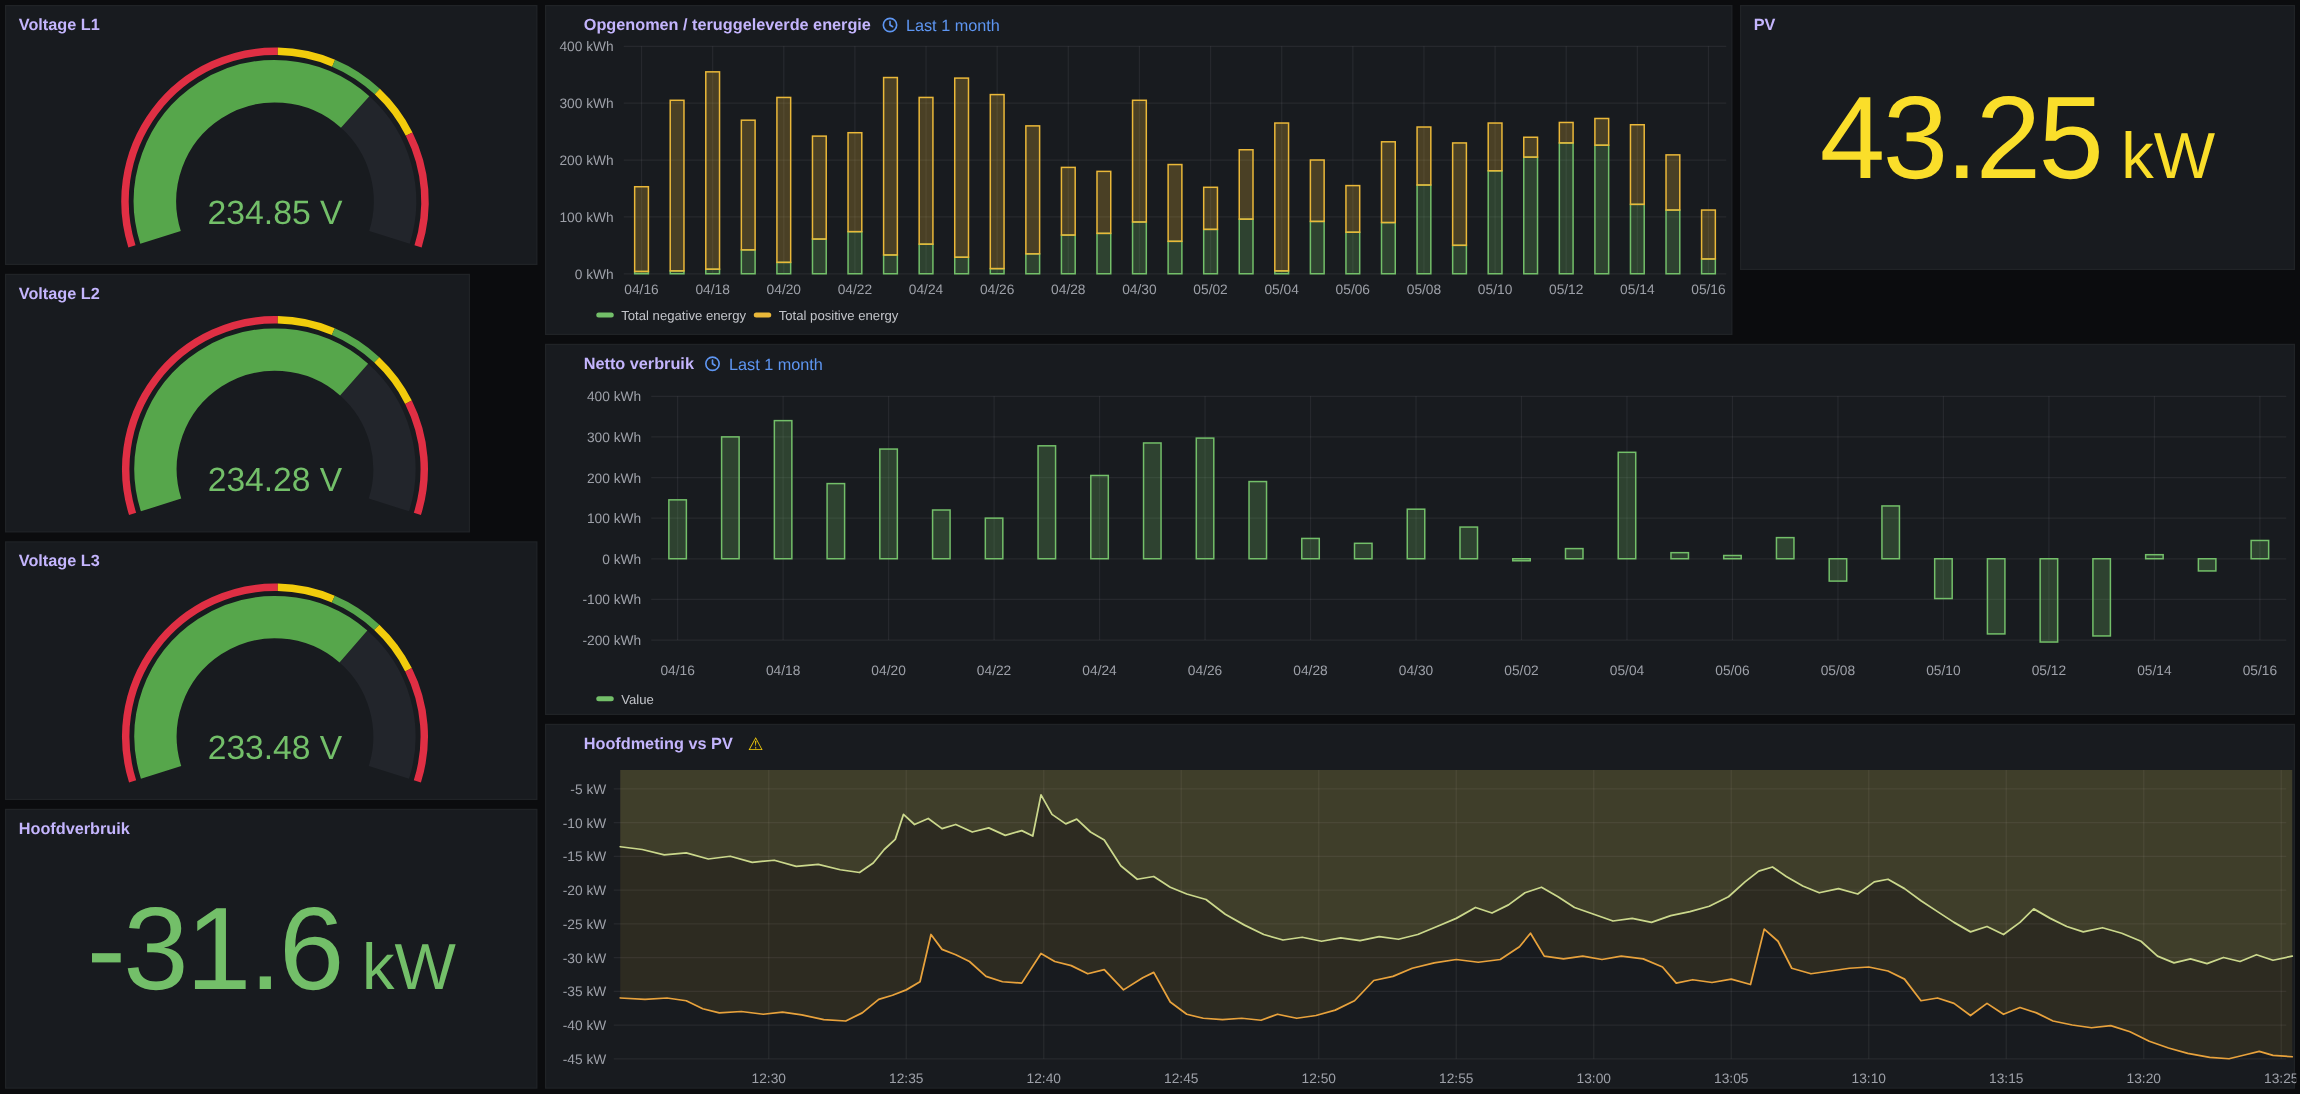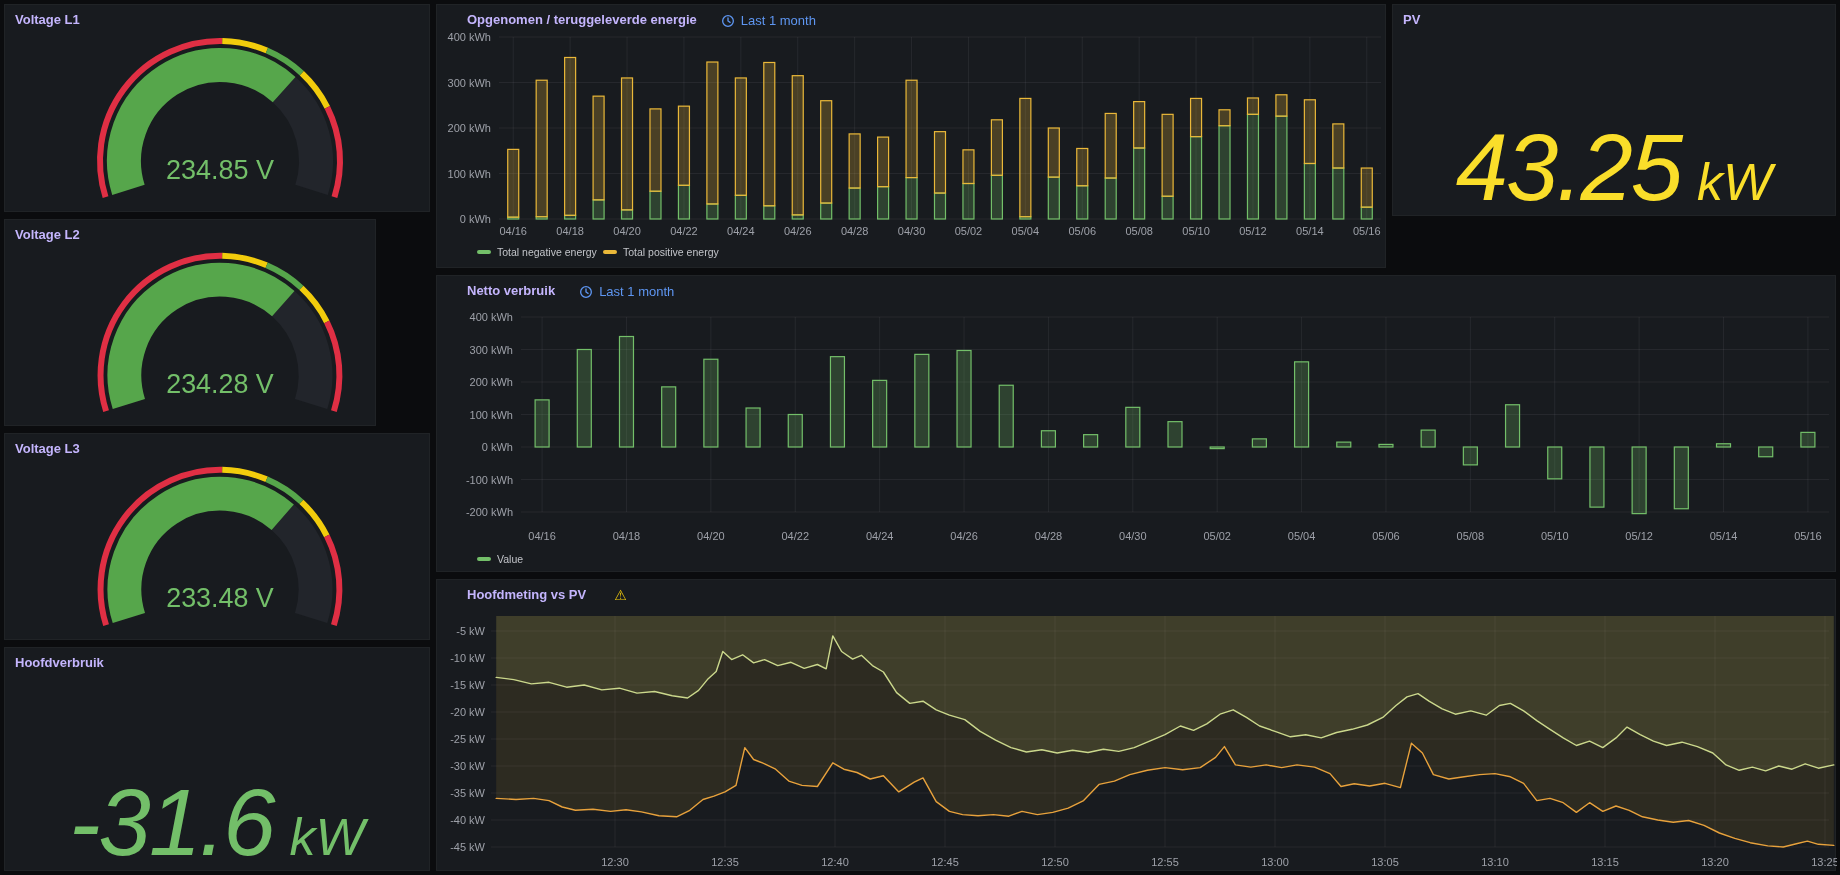--- a/index.html
+++ b/index.html
@@ -1,23 +1,23 @@
 <!DOCTYPE html>
 <html><head>
 <meta charset="utf-8">
 <style>
   html,body{margin:0;padding:0;background:#0B0C0E;width:1840px;height:875px;overflow:hidden;
     font-family:"Liberation Sans",sans-serif;-webkit-font-smoothing:antialiased;}
   .panel{position:absolute;background:#181B1F;border:1px solid rgba(255,255,255,0.035);box-sizing:border-box;}
   .ptitle{margin:0;font-size:13px;font-weight:600;color:#c4b5fd;white-space:nowrap;line-height:16px;}
   .lefttitle{position:absolute;top:7px;left:10px;}
-  .charthead{position:absolute;top:7px;left:30px;display:flex;align-items:center;gap:24px;z-index:2;}
-  .badge{display:flex;align-items:flex-end;gap:6px;color:#5E96F2;font-size:13px;cursor:pointer;}
+  .charthead{position:absolute;top:7px;left:30px;display:flex;align-items:center;gap:8px;z-index:2;}
+  .badge{display:flex;align-items:flex-start;gap:6px;color:#5E96F2;font-size:13px;cursor:pointer;}
   .warn{color:#F2CC0C;font-size:14px;line-height:14px;margin-left:4px;}
-  .statwrap{position:absolute;inset:0;display:flex;align-items:flex-end;justify-content:center;font-style:italic;}
+  .statwrap{position:absolute;inset:0;display:flex;align-items:center;justify-content:center;}
   .statrow{display:flex;align-items:baseline;gap:16px;}
   .statval{font-size:94px;font-weight:500;line-height:1;letter-spacing:-2px;}
   .statunit{font-size:52px;font-weight:500;line-height:1;}
   .green{color:#73BF69}.yellow{color:#FADE2A}
   svg.chart{position:absolute;left:0;top:0;display:block;}
   text.ax{fill:#9DA0A8;font-size:11px;font-family:"Liberation Sans",sans-serif;}
   text.lg{fill:#C2C4C9;font-size:10.5px;font-family:"Liberation Sans",sans-serif;}
   text.gv{fill:#73BF69;font-size:27px;font-weight:500;font-family:"Liberation Sans",sans-serif;}
 </style>
 </head>

